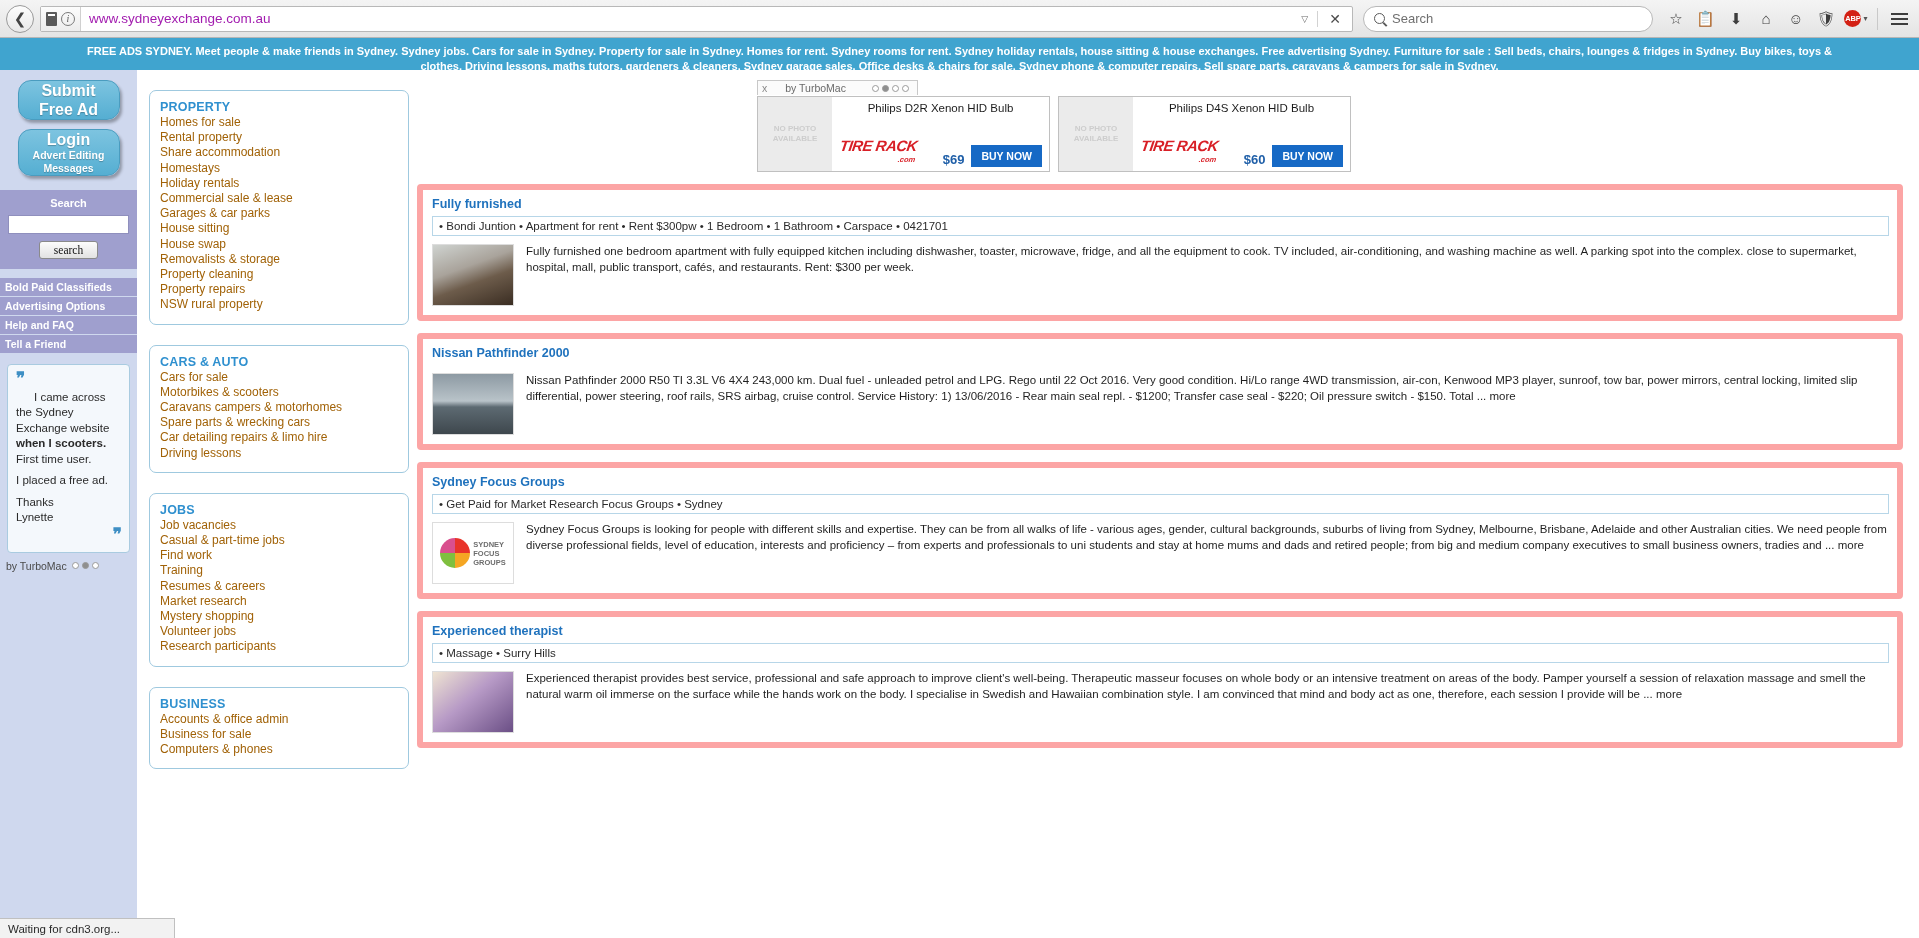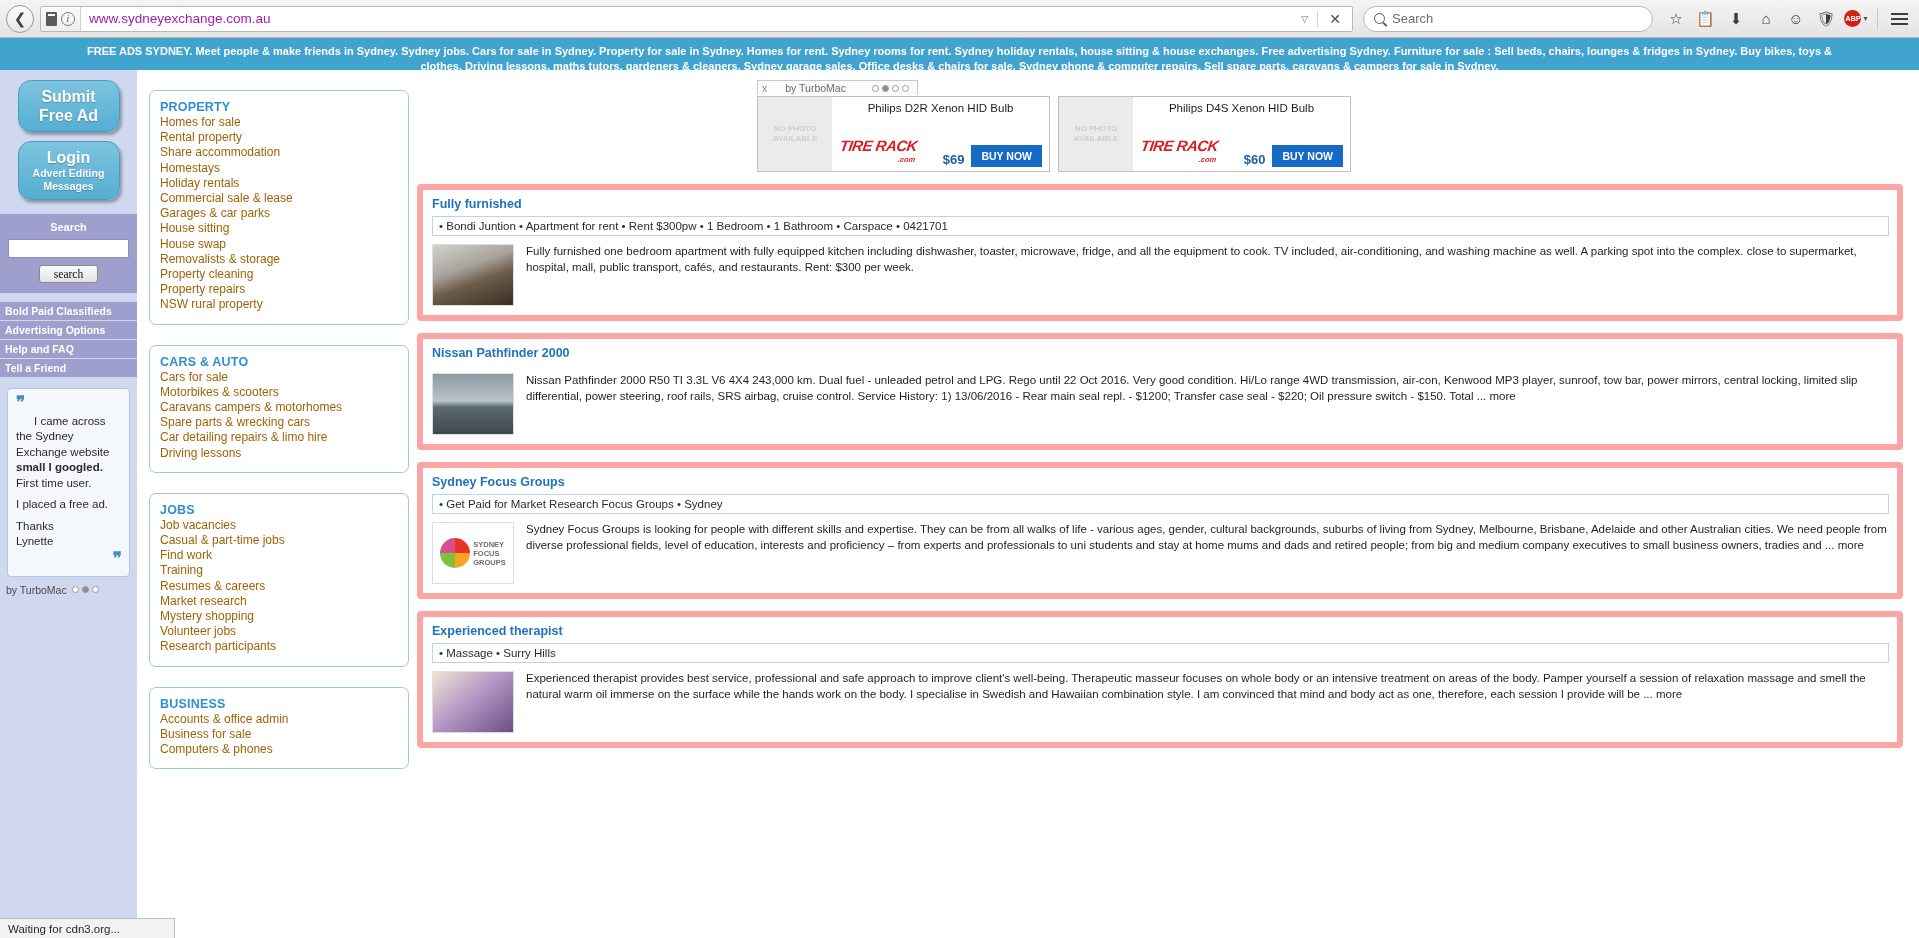--- a/index.html
+++ b/index.html
@@ -148,21 +148,21 @@
   .btn-zone { padding: 10px 8px 8px 8px; display: flex; flex-direction: column; align-items: center; gap: 9px; }
   .big-btn {
     width: 102px;
     background: linear-gradient(#7dc4e0, #55aed2);
     border-radius: 13px;
     border: 1px solid #4a9cbf;
     color: #fff;
     text-align: center;
     font-weight: bold;
     box-shadow: 2px 3px 3px rgba(0,0,0,0.3);
-    padding: 6px 2px;
+    padding: 0 2px;
     text-shadow: 0 1px 1px rgba(0,0,0,0.25);
   }
   .big-btn .l1 { font-size: 16px; line-height: 19px; }
   .big-btn .l2 { font-size: 10.5px; line-height: 13px; }
   .search-box {
     background: #9f9fce;
     padding: 7px 8px 10px 8px;
     text-align: center;
     margin-top: 6px;
   }
@@ -384,21 +384,21 @@
     <div>
       <div class="menu-link">Bold Paid Classifieds</div>
       <div class="menu-link">Advertising Options</div>
       <div class="menu-link">Help and FAQ</div>
       <div class="menu-link">Tell a Friend</div>
     </div>
 
     <div class="testimonial">
       <div class="quote-open">❞</div>
       <p class="indent">
-        <span>I came across the Sydney Exchange website </span><b>small I googled.</b><span> First time user.</span>
+        <span>I came across the Sydney Exchange website </span><b>when I scooters.</b><span> First time user.</span>
       </p>
       <p>I placed a free ad.</p>
       <p>Thanks</p>
       <div>Lynette</div>
       <div class="quote-close">❞</div>
     </div>
 
     <div class="byturbo">
       <span>by TurboMac</span>
       <span class="dots">

